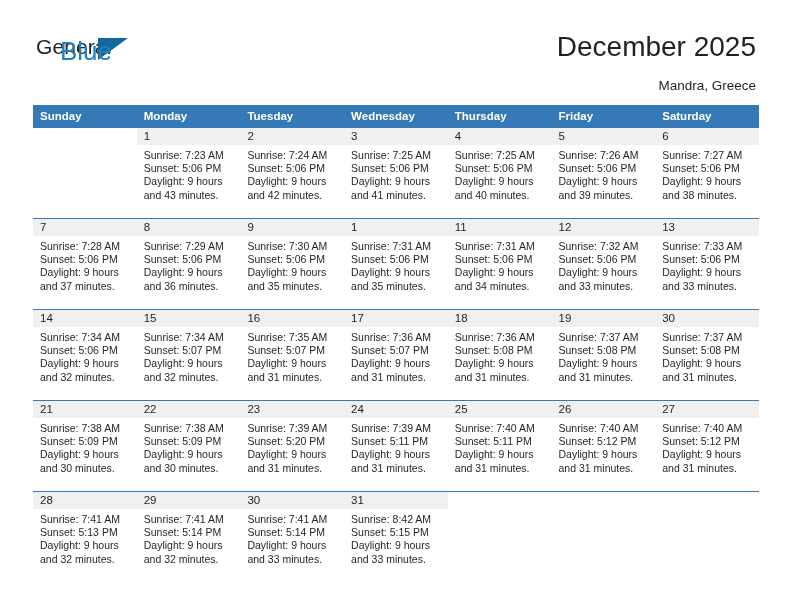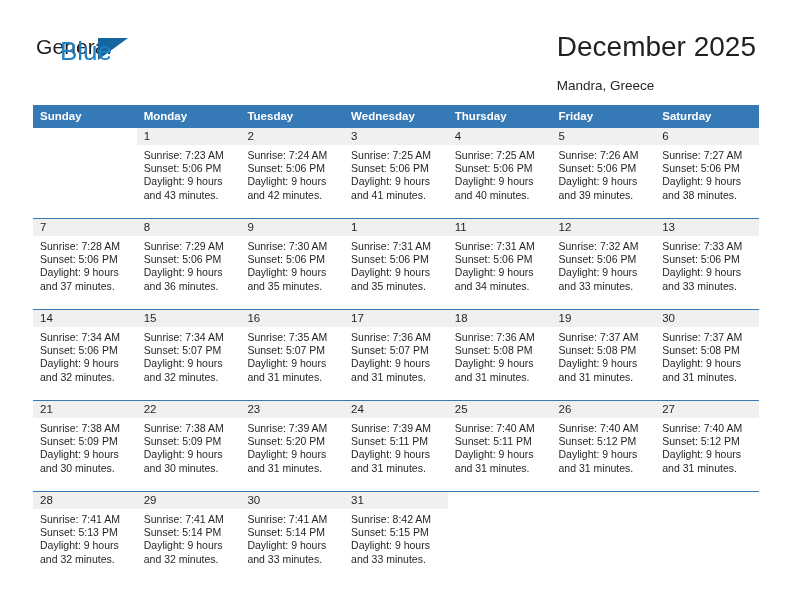--- a/index.html
+++ b/index.html
@@ -60,20 +60,21 @@
     width: 0;
     height: 0;
     border-left: 30px solid #15659f;
     border-bottom: 22px solid transparent;
   }
 
   .title-block {
     position: absolute;
     right: 36px;
     top: 30px;
+    text-align: right;
   }
   .cal-title {
     font-size: 28px;
     color: #231f20;
     line-height: 34px;
     white-space: nowrap;
   }
   .cal-subtitle {
     font-size: 13.5px;
     color: #231f20;

